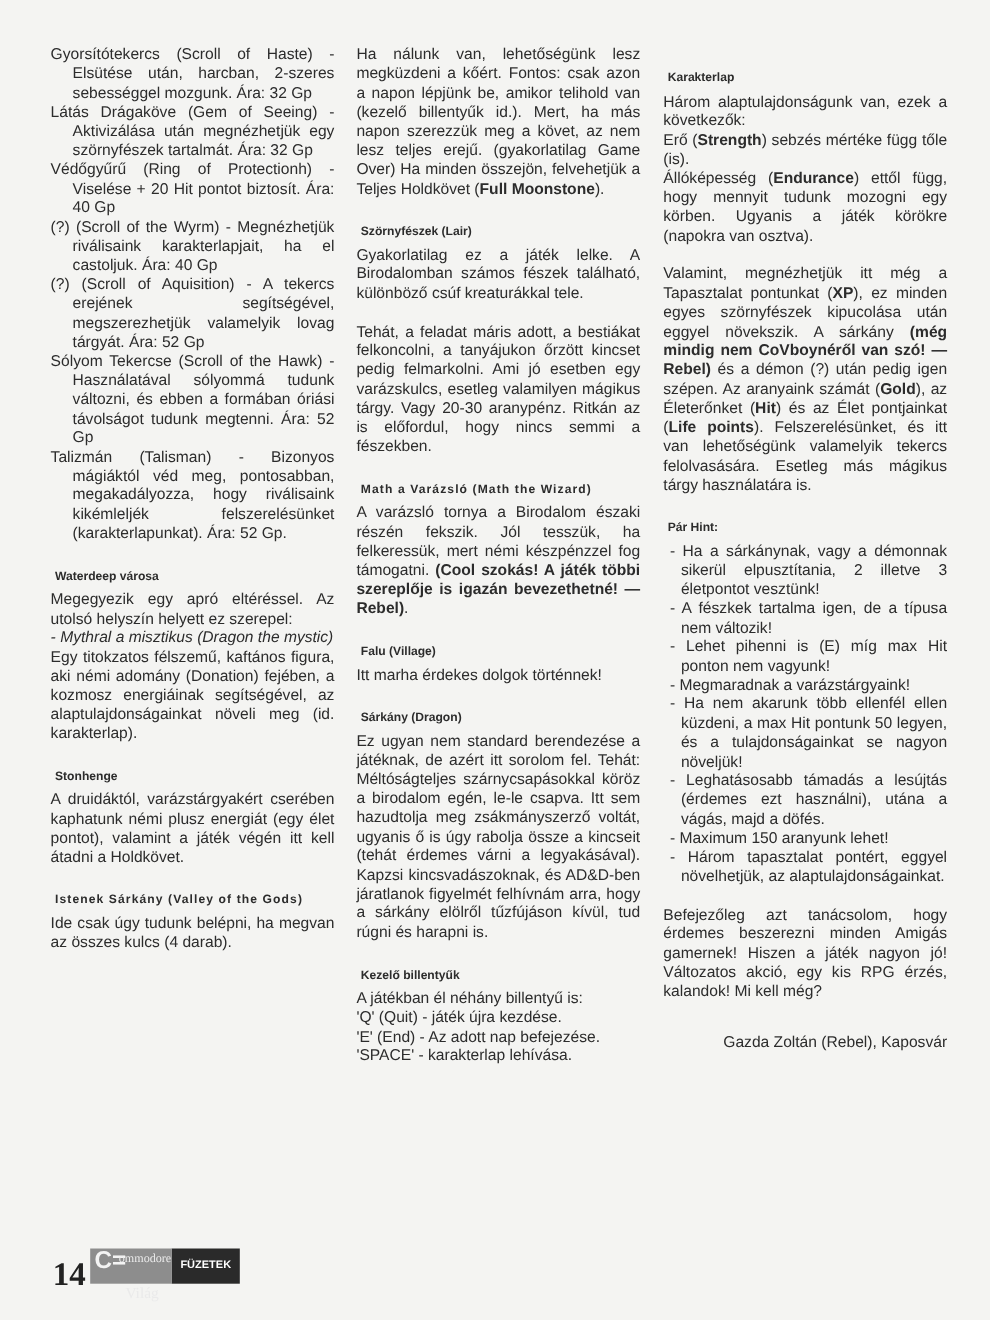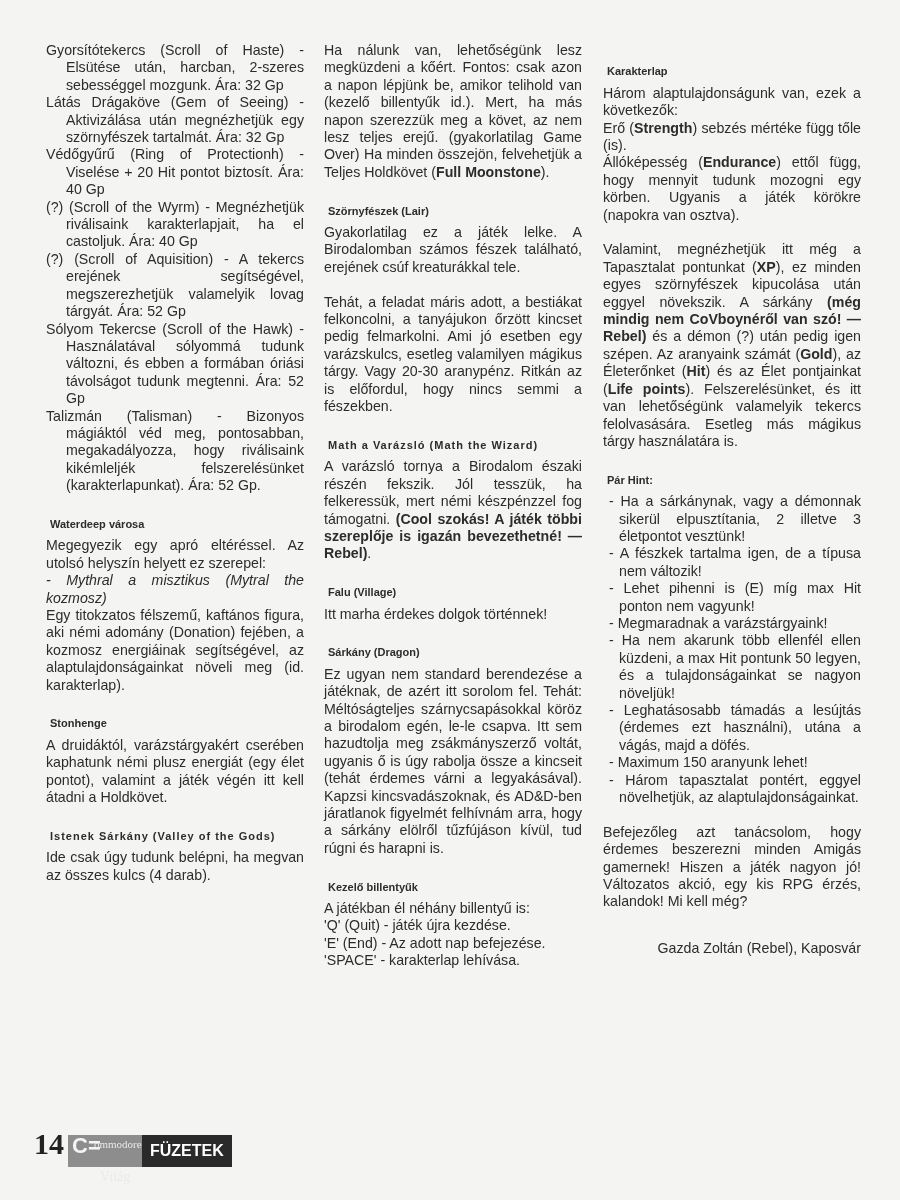--- a/index.html
+++ b/index.html
@@ -13,58 +13,58 @@
   .c2 { left:324px; width:258px; }
   .c3 { left:603px; width:258px; }
   p { margin:0; text-align:justify; }
   .hang { padding-left:20px; text-indent:-20px; text-align:justify; }
   .hint { padding-left:16px; text-indent:-10px; text-align:justify; }
   h3 { margin:4px; font-size:11px; font-weight:bold; line-height:17.4px; }
   h3.spaced { letter-spacing:1px; }
   .gap { height:17.4px; }
   i { font-style:italic; }
   .sig { text-align:right; margin-top:29px; }
-  .footer { position:absolute; left:34px; top:1135px; display:flex; align-items:flex-start; }
+  .footer { position:absolute; left:48px; top:1135px; display:flex; align-items:flex-end; }
   .pnum { font-family:"Liberation Serif", serif; font-size:30px; font-weight:bold; color:#222; margin-right:4px; }
   .logo { display:flex; height:32px; }
   .logo-left { width:74px; background:#8d8d8d; color:#eaeaea; font-family:"Liberation Serif", serif; font-size:11px; line-height:12px; position:relative; }
   .logo-c { position:absolute; left:4px; top:5px; font-size:22px; font-weight:bold; color:#f4f4f4; font-family:"Liberation Sans", sans-serif; }
   .logo-t1 { position:absolute; left:26px; top:3px; }
   .logo-t2 { position:absolute; left:32px; top:15px; font-size:14px;margin-top:21px; }
-  .logo-right { background:#2a2a2a; color:#fff; font-weight:bold; font-size:16px; padding:0 8px; display:flex; align-items:center; }
+  .logo-right { background:#2a2a2a; color:#fff; font-weight:bold; font-size:10px; padding:0 8px; display:flex; align-items:center; }
 </style>
 </head>
 <body>
 
 <div class="col c1">
   <p class="hang">Gyorsítótekercs (Scroll of Haste) - Elsütése után, harcban, 2-szeres sebességgel mozgunk. Ára: 32 Gp</p>
   <p class="hang">Látás Drágaköve (Gem of Seeing) - Aktivizálása után megnézhetjük egy szörnyfészek tartalmát. Ára: 32 Gp</p>
   <p class="hang">Védőgyűrű (Ring of Protectionh) - Viselése + 20 Hit pontot biztosít. Ára: 40 Gp</p>
   <p class="hang">(?) (Scroll of the Wyrm) - Megnézhetjük riválisaink karakterlapjait, ha el castoljuk. Ára: 40 Gp</p>
   <p class="hang">(?) (Scroll of Aquisition) - A tekercs erejének segítségével, megszerezhetjük valamelyik lovag tárgyát. Ára: 52 Gp</p>
   <p class="hang">Sólyom Tekercse (Scroll of the Hawk) - Használatával sólyommá tudunk változni, és ebben a formában óriási távolságot tudunk megtenni. Ára: 52 Gp</p>
   <p class="hang">Talizmán (Talisman) - Bizonyos mágiáktól véd meg, pontosabban, megakadályozza, hogy riválisaink kikémleljék felszerelésünket (karakterlapunkat). Ára: 52 Gp.</p>
   <div class="gap"></div>
   <h3>Waterdeep városa</h3>
   <p>Megegyezik egy apró eltéréssel. Az utolsó helyszín helyett ez szerepel:</p>
-  <p><i>- Mythral a misztikus (Mytral the kozmosz)</i></p>
+  <p><i>- Mythral a misztikus (Dragon the mystic)</i></p>
   <p>Egy titokzatos félszemű, kaftános figura, aki némi adomány (Donation) fejében, a kozmosz energiáinak segítségével, az alaptulajdonságainkat növeli meg (id. karakterlap).</p>
   <div class="gap"></div>
   <h3>Stonhenge</h3>
   <p>A druidáktól, varázstárgyakért cserében kaphatunk némi plusz energiát (egy élet pontot), valamint a játék végén itt kell átadni a Holdkövet.</p>
   <div class="gap"></div>
   <h3 class="spaced">Istenek Sárkány (Valley of the Gods)</h3>
   <p>Ide csak úgy tudunk belépni, ha megvan az összes kulcs (4 darab).</p>
 </div>
 
 <div class="col c2">
   <p><span>Ha nálunk van, lehetőségünk lesz megküzdeni a kőért. Fontos: csak azon a napon lépjünk be, amikor telihold van (kezelő billentyűk id.). Mert, ha más napon szerezzük meg a követ, az nem lesz teljes erejű. (gyakorlatilag Game Over) Ha minden összejön, felvehetjük a Teljes Holdkövet (</span><b>Full Moonstone</b><span>).</span></p>
   <div class="gap"></div>
   <h3>Szörnyfészek (Lair)</h3>
-  <p>Gyakorlatilag ez a játék lelke. A Birodalomban számos fészek található, erejének csúf kreaturákkal tele.</p>
+  <p>Gyakorlatilag ez a játék lelke. A Birodalomban számos fészek található, különböző csúf kreaturákkal tele.</p>
   <div class="gap"></div>
   <p>Tehát, a feladat máris adott, a bestiákat felkoncolni, a tanyájukon őrzött kincset pedig felmarkolni. Ami jó esetben egy varázskulcs, esetleg valamilyen mágikus tárgy. Vagy 20-30 aranypénz. Ritkán az is előfordul, hogy nincs semmi a fészekben.</p>
   <div class="gap"></div>
   <h3 class="spaced">Math a Varázsló (Math the Wizard)</h3>
   <p><span>A varázsló tornya a Birodalom északi részén fekszik. Jól tesszük, ha felkeressük, mert némi készpénzzel fog támogatni. </span><b>(Cool szokás! A játék többi szereplője is igazán bevezethetné! — Rebel)</b><span>.</span></p>
   <div class="gap"></div>
   <h3>Falu (Village)</h3>
   <p>Itt marha érdekes dolgok történnek!</p>
   <div class="gap"></div>
   <h3>Sárkány (Dragon)</h3>

